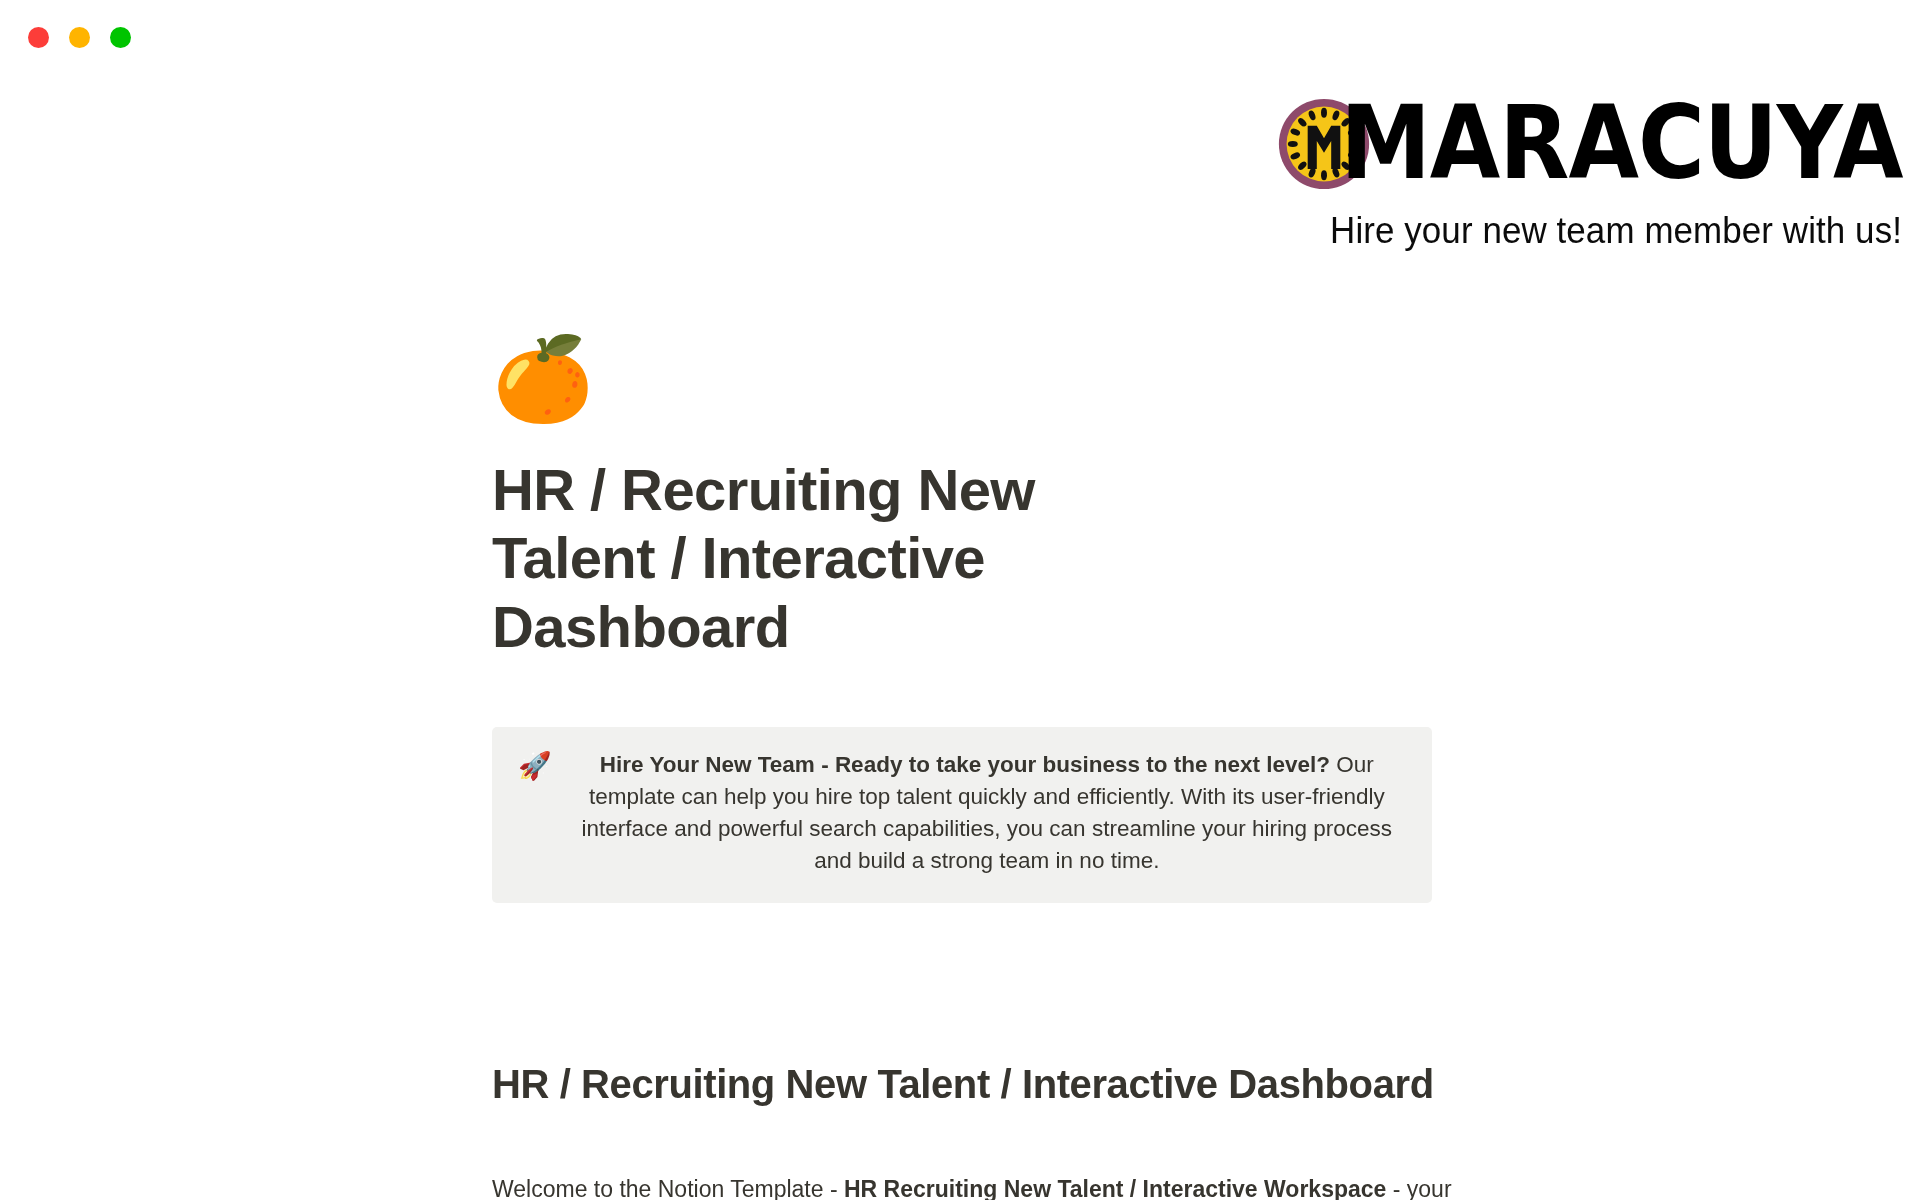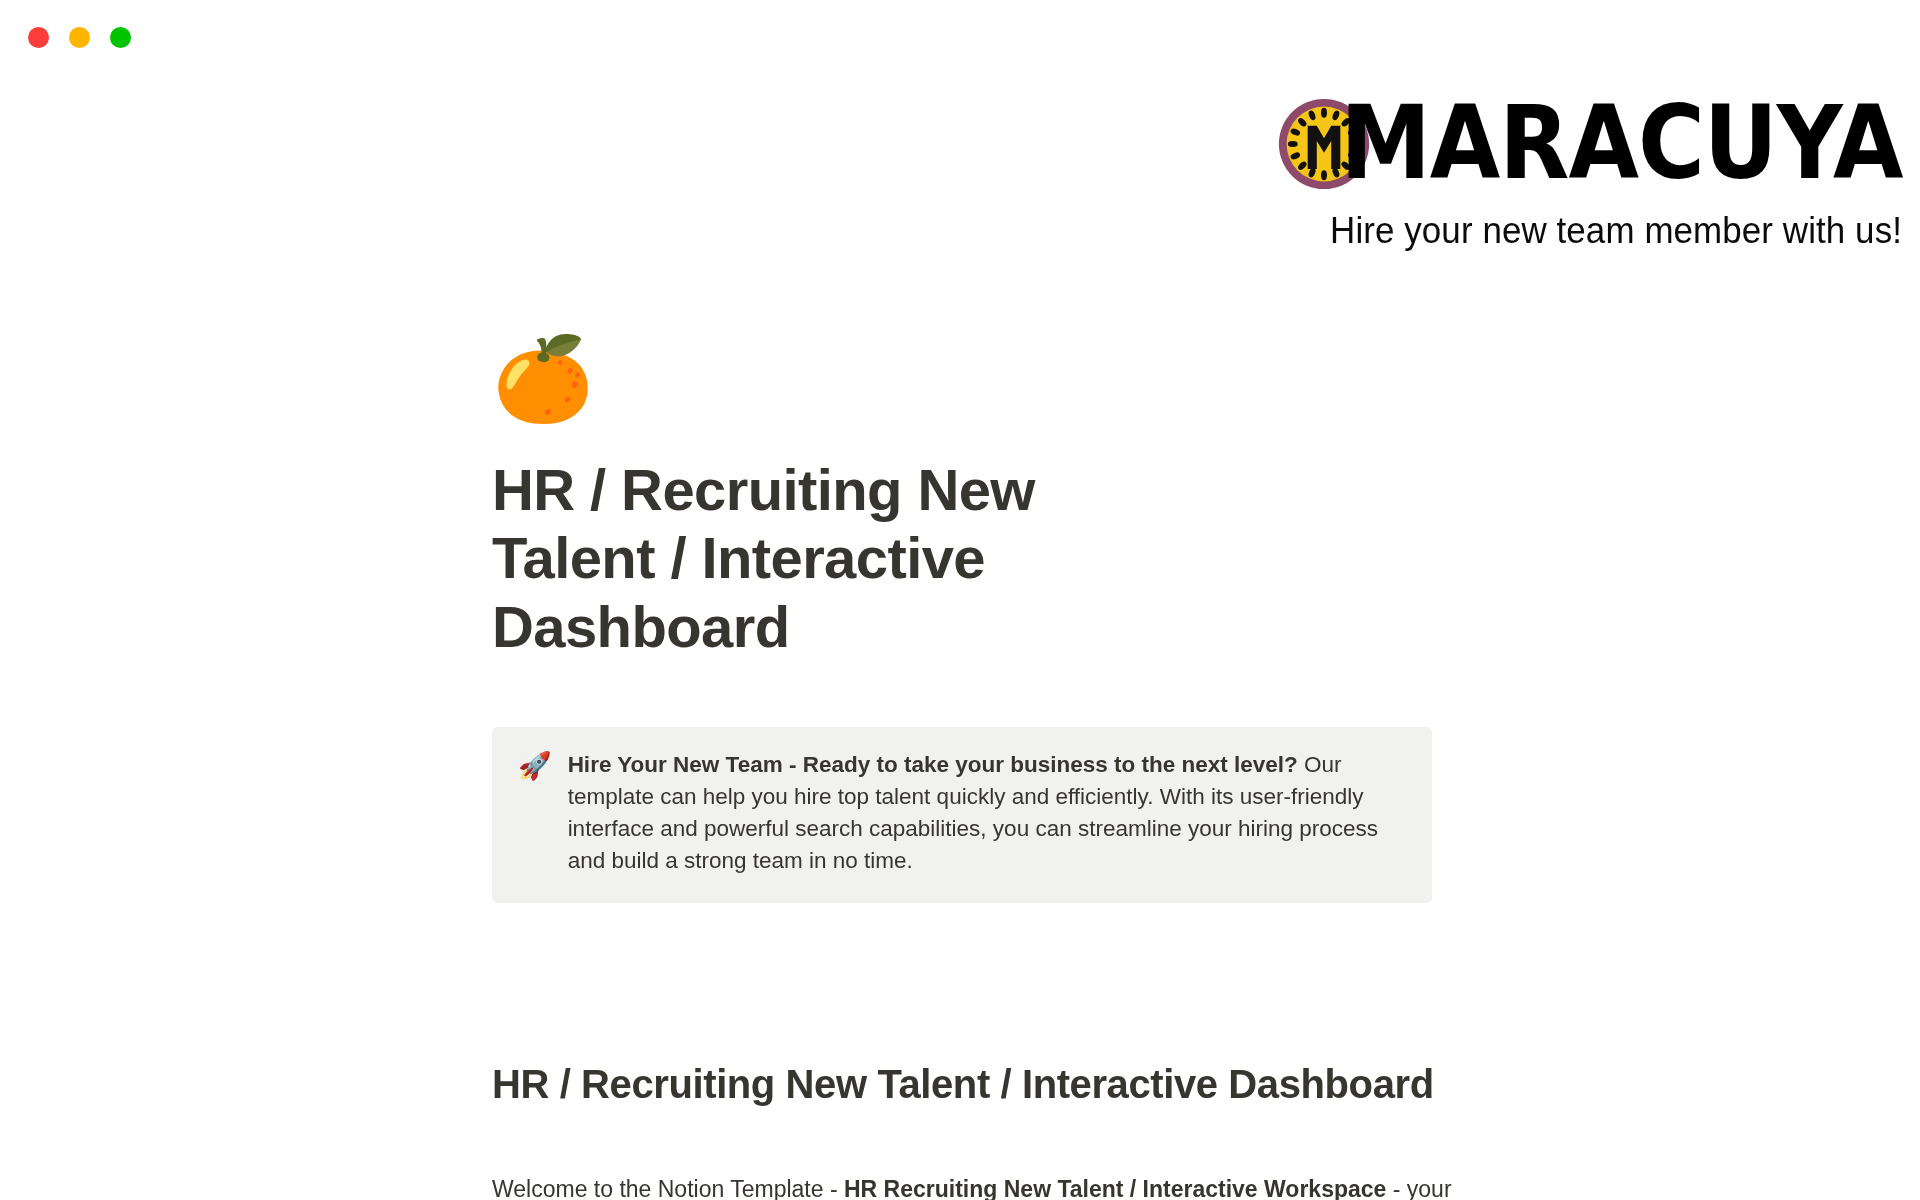--- a/index.html
+++ b/index.html
@@ -126,20 +126,21 @@
     font-size: 27px;
     line-height: 34px;
     flex: 0 0 auto;
     user-select: none;
   }
   .callout-text {
     font-family: "Liberation Sans", sans-serif;
     font-size: 22.5px;
     line-height: 32px;
     color: #37352f;
+    text-align: center;
   }
   .callout-text b {
     font-weight: 700;
   }
 
   
   .section-heading {
     margin: 0;
     position: absolute;
     left: 492px;

